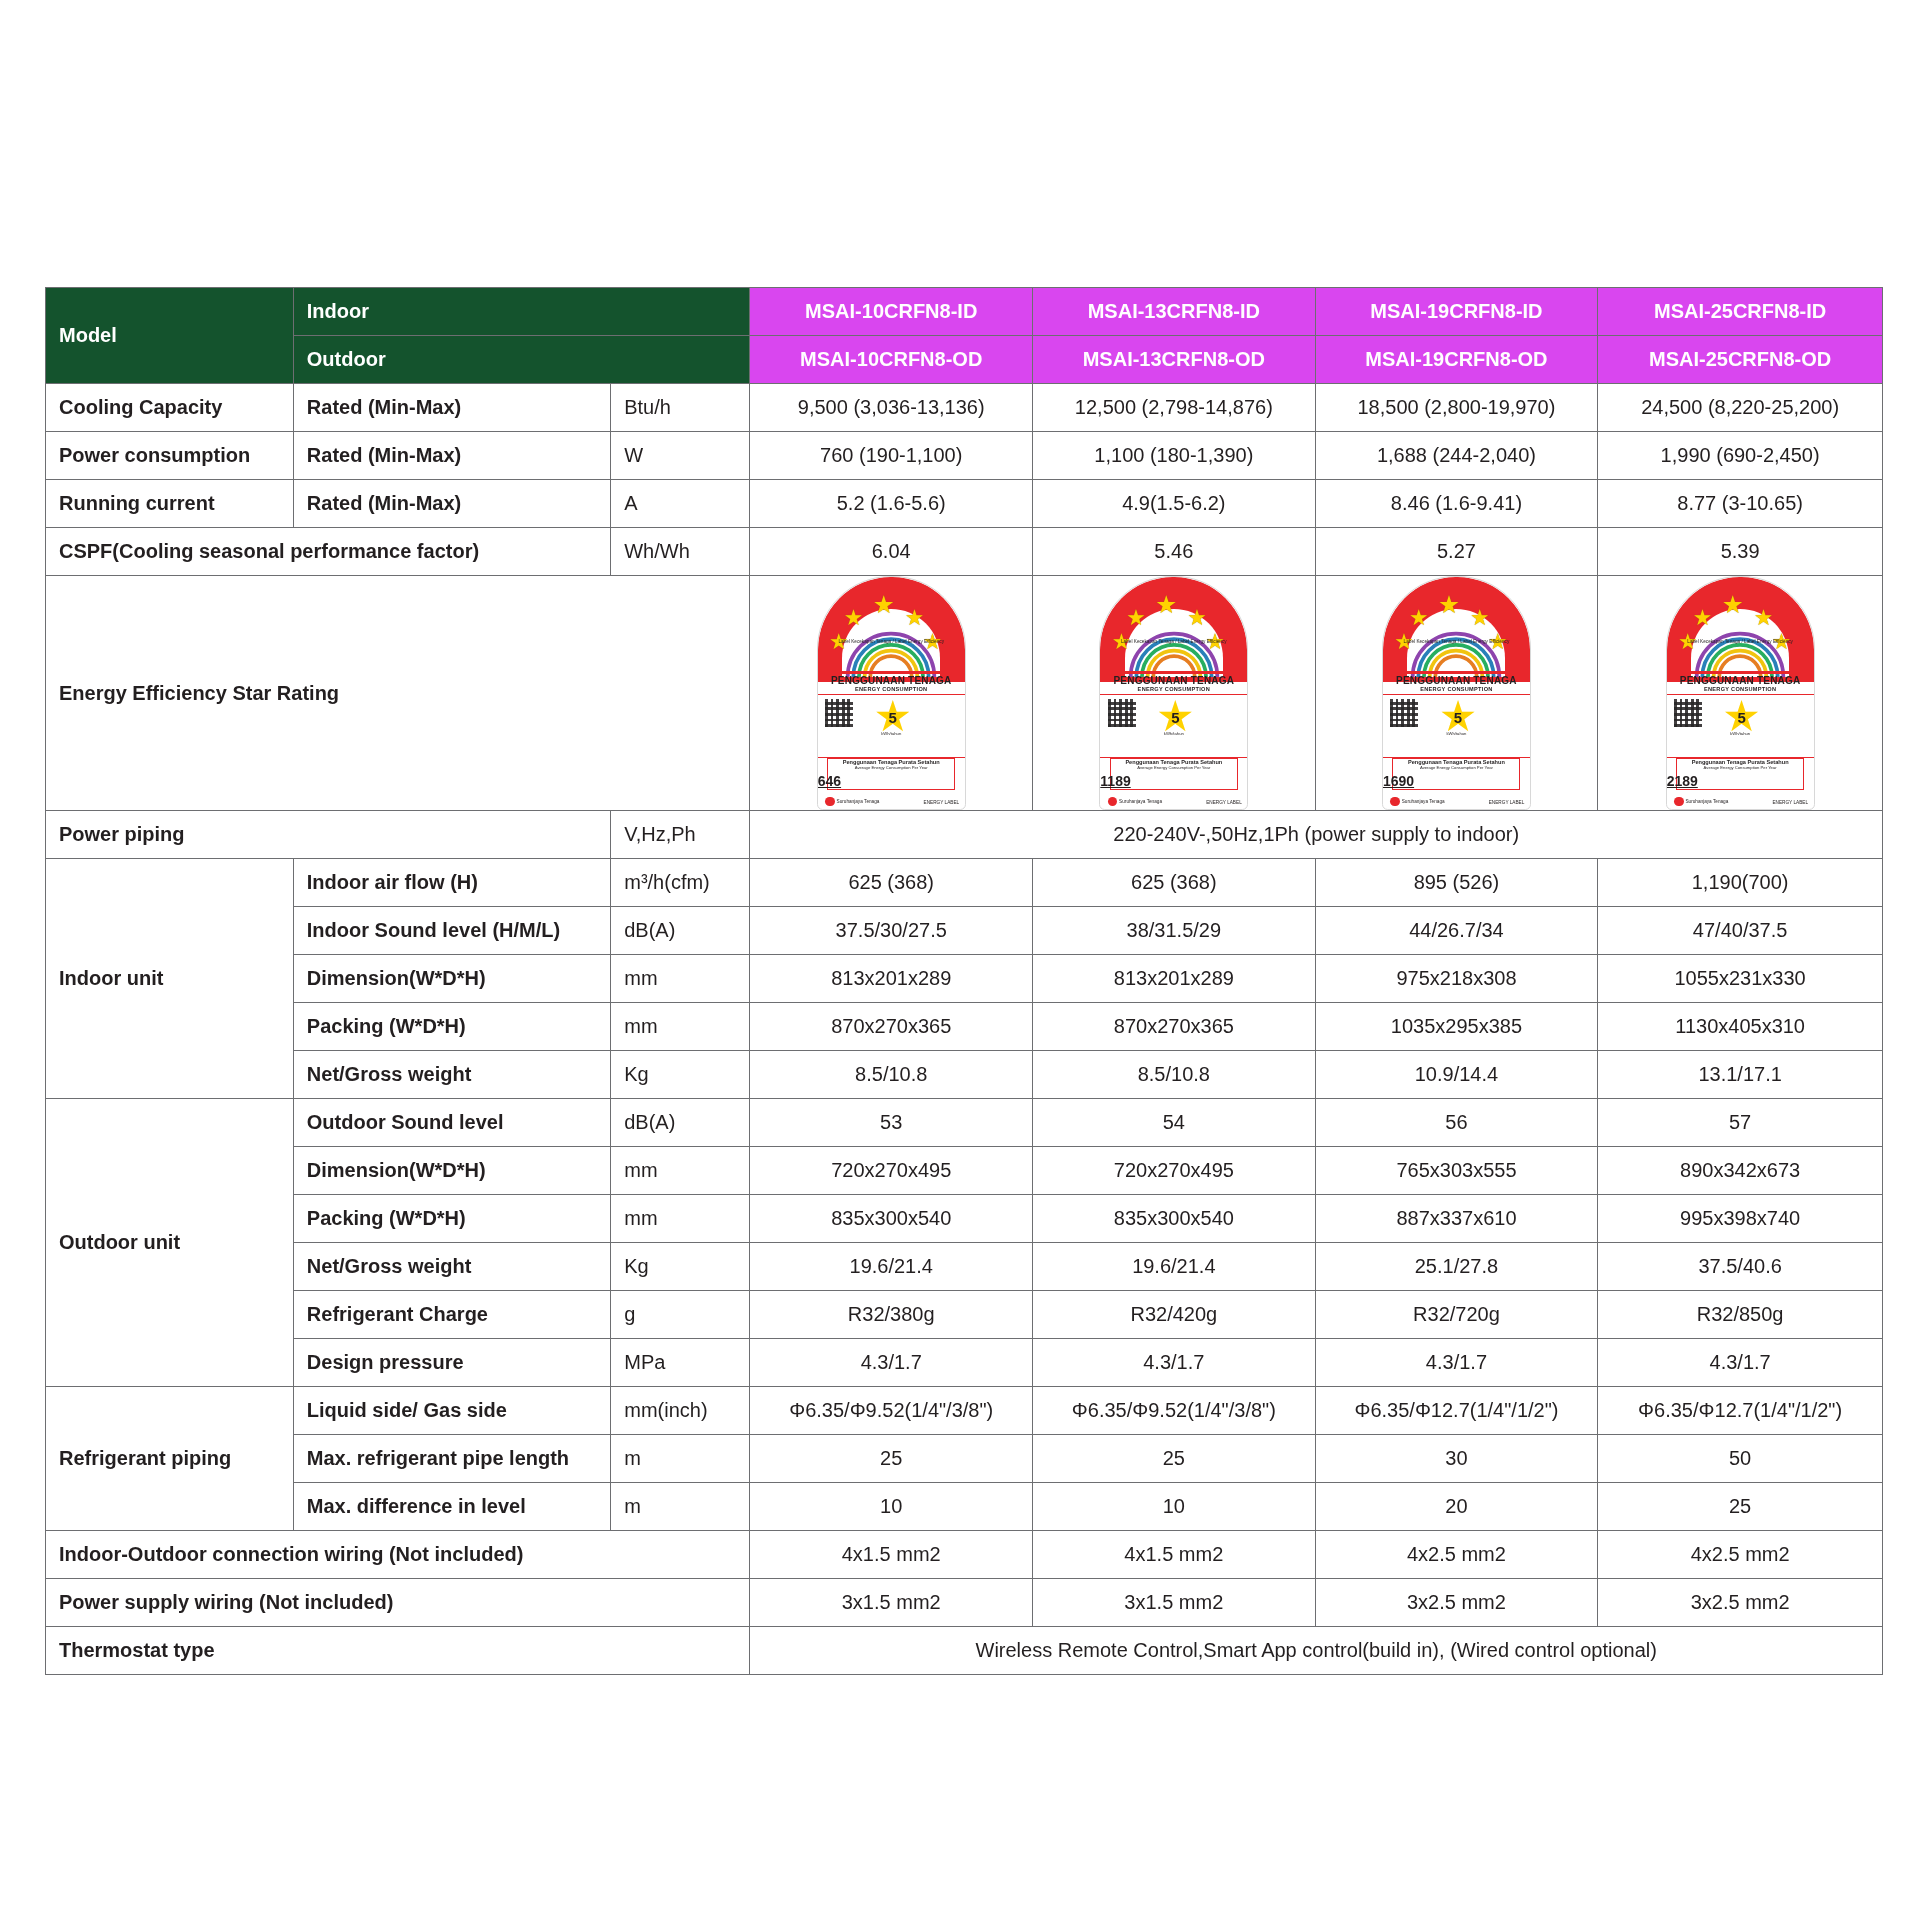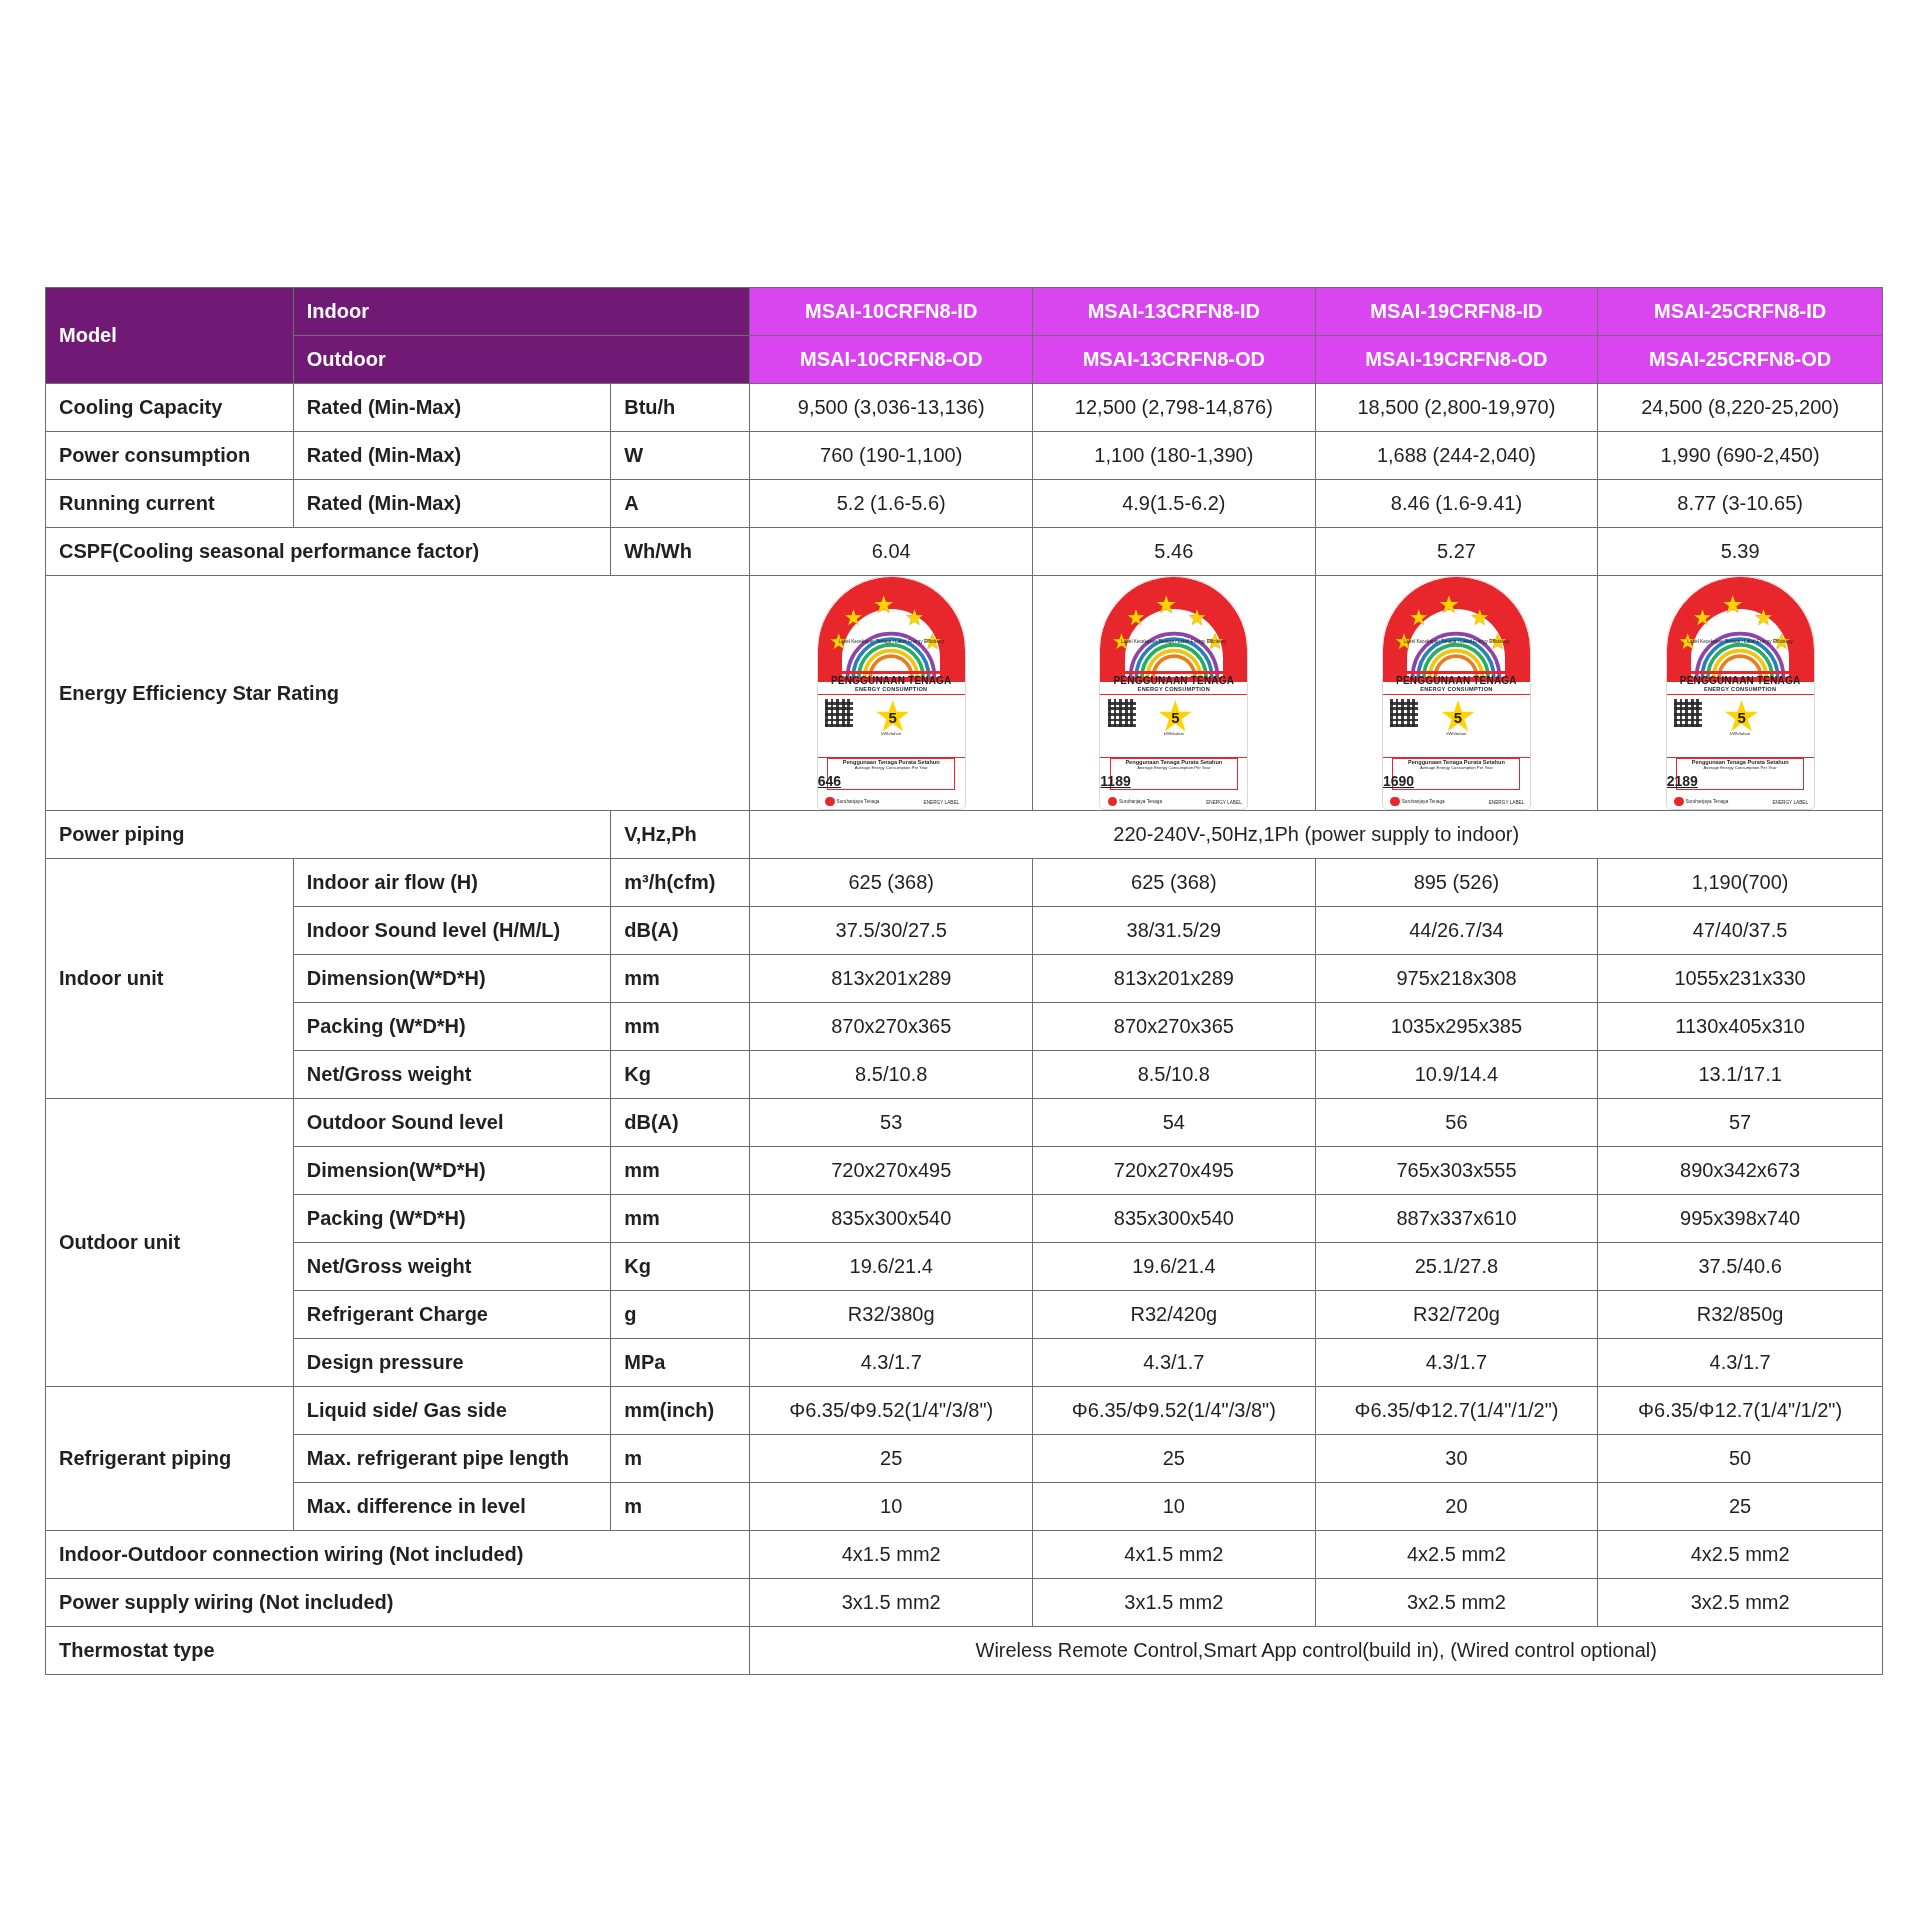--- a/index.html
+++ b/index.html
@@ -50,39 +50,39 @@
     box-sizing: border-box;
   }
   .hdr {
     background: #d946ef;
     color: #ffffff;
     font-weight: bold;
     text-align: center;
     height: 49px;
   }
   .hdr-left {
-    background: #701a75;
+    background: #14532d;
     color: #ffffff;
     font-weight: bold;
     text-align: left;
     padding-left: 13px !important;
   }
   .lbl {
     font-weight: bold;
     text-align: left;
     padding-left: 13px !important;
     white-space: nowrap;
   }
   .lbl-sub {
     font-weight: bold;
     text-align: left;
     padding-left: 13px !important;
   }
   .unit {
-    font-weight: bold;
+    font-weight: normal;
     text-align: left;
     padding-left: 13px !important;
   }
   .val {
     text-align: center;
     white-space: nowrap;
   }
   .val-small {
     text-align: center;
     font-size: 19px;

